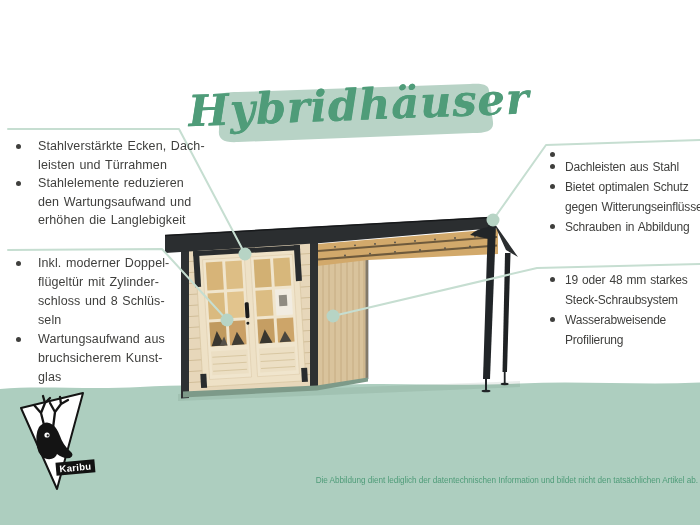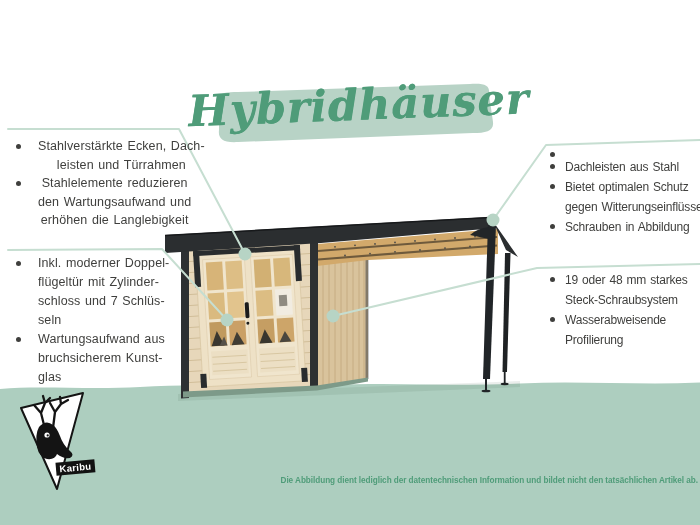--- a/index.html
+++ b/index.html
@@ -17,31 +17,31 @@
     position:absolute;z-index:3;left:188px;top:80px;width:330px;text-align:center;
     font-family:"DejaVu Serif",serif;font-style:italic;font-weight:bold;font-size:43px;
     color:var(--accent-green);transform:rotate(-2.2deg);letter-spacing:1px;
     text-shadow:0.4px 0 currentColor;
   }
   .notes{position:absolute;z-index:3;margin:0;padding:0;list-style:none;
     color:var(--text-ink);font-size:12.5px;word-spacing:1px;letter-spacing:0.1px;}
   .notes li{display:flex;align-items:flex-start;}
   .notes .b{flex:0 0 auto;width:5px;height:5px;border-radius:50%;background:var(--text-ink);margin-top:7px;}
   .notes .t{white-space:pre;}
-  .lt{left:16px;top:137px;width:205px;line-height:18.5px;text-align:center;}
+  .lt{left:16px;top:137px;width:205px;line-height:18.5px;}
   .lt .b{margin-right:17px;}
   .lb{left:16px;top:254px;width:185px;line-height:19px;}
   .lb .b{margin-right:17px;}
   .rt{left:550px;top:145px;width:150px;line-height:20px;font-size:12px;letter-spacing:-0.2px;}
   .rt .b{margin-right:10px;}
   .rb{left:550px;top:270px;width:150px;line-height:20px;font-size:12px;letter-spacing:-0.2px;}
   .rb .b{margin-right:10px;}
   .disclaimer{
     position:absolute;z-index:3;right:2px;top:476px;white-space:nowrap;
-    font-size:8.2px;color:var(--accent-green);letter-spacing:-0.05px;font-weight:700;
+    font-size:8.2px;color:var(--accent-green);letter-spacing:-0.05px;font-weight:400;
   }
 </style>
 </head>
 <body>
 
 <div class="stage">
 
   <svg class="scene" width="700" height="525" viewBox="0 0 700 525">
 
     <path d="M0,389 C40,385.5 90,390 140,387 C200,383.5 260,388 330,385 C400,382 460,387 520,383.5 C580,380.5 640,385.5 700,382.5 L700,525 L0,525 Z" fill="var(--ground-mint)"></path>
@@ -234,21 +234,21 @@
 den Wartungsaufwand und
 erhöhen die Langlebigkeit</span>
     </li>
   </ul>
 
   <ul class="notes lb">
     <li>
       <span class="b"></span>
       <span class="t">Inkl. moderner Doppel-
 flügeltür mit Zylinder-
-schloss und 7 Schlüs-
+schloss und 8 Schlüs-
 seln</span>
     </li>
     <li>
       <span class="b"></span>
       <span class="t">Wartungsaufwand aus
 bruchsicherem Kunst-
 glas</span>
     </li>
   </ul>
 

